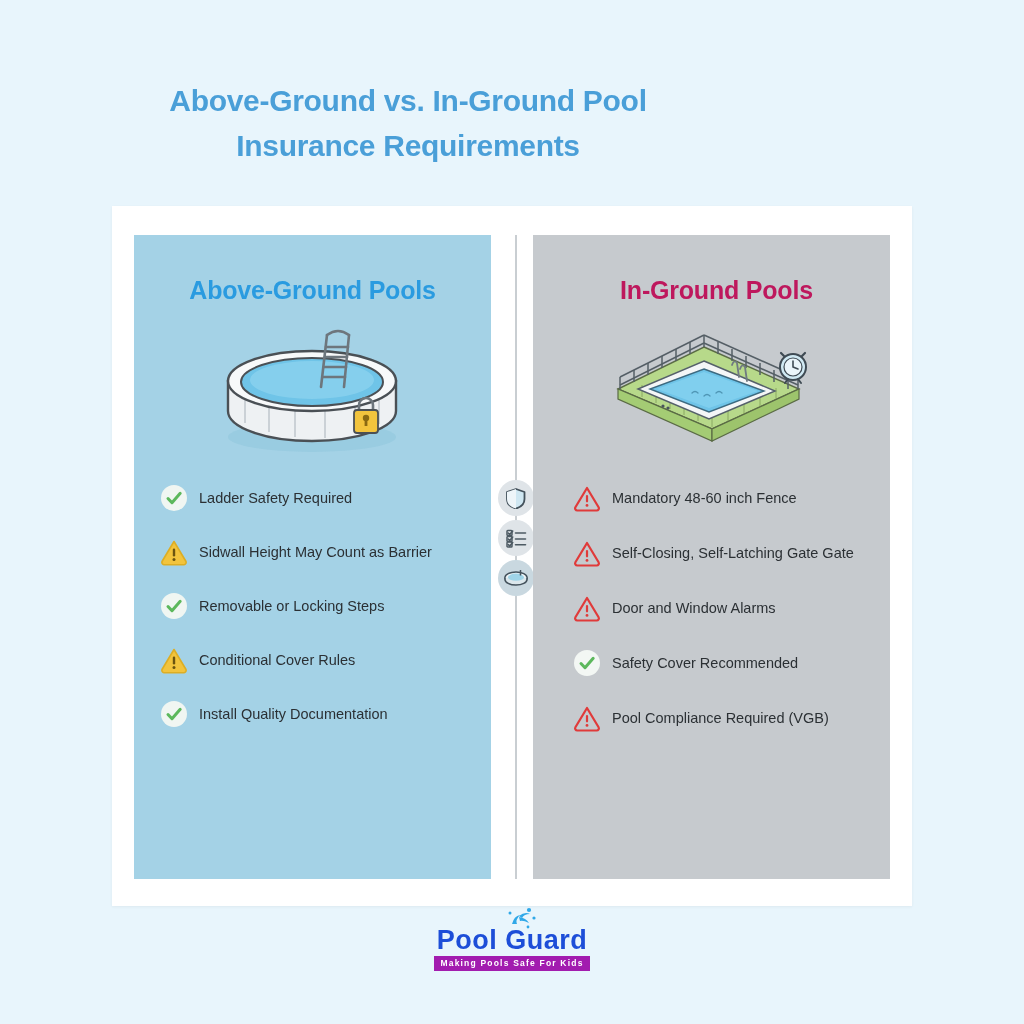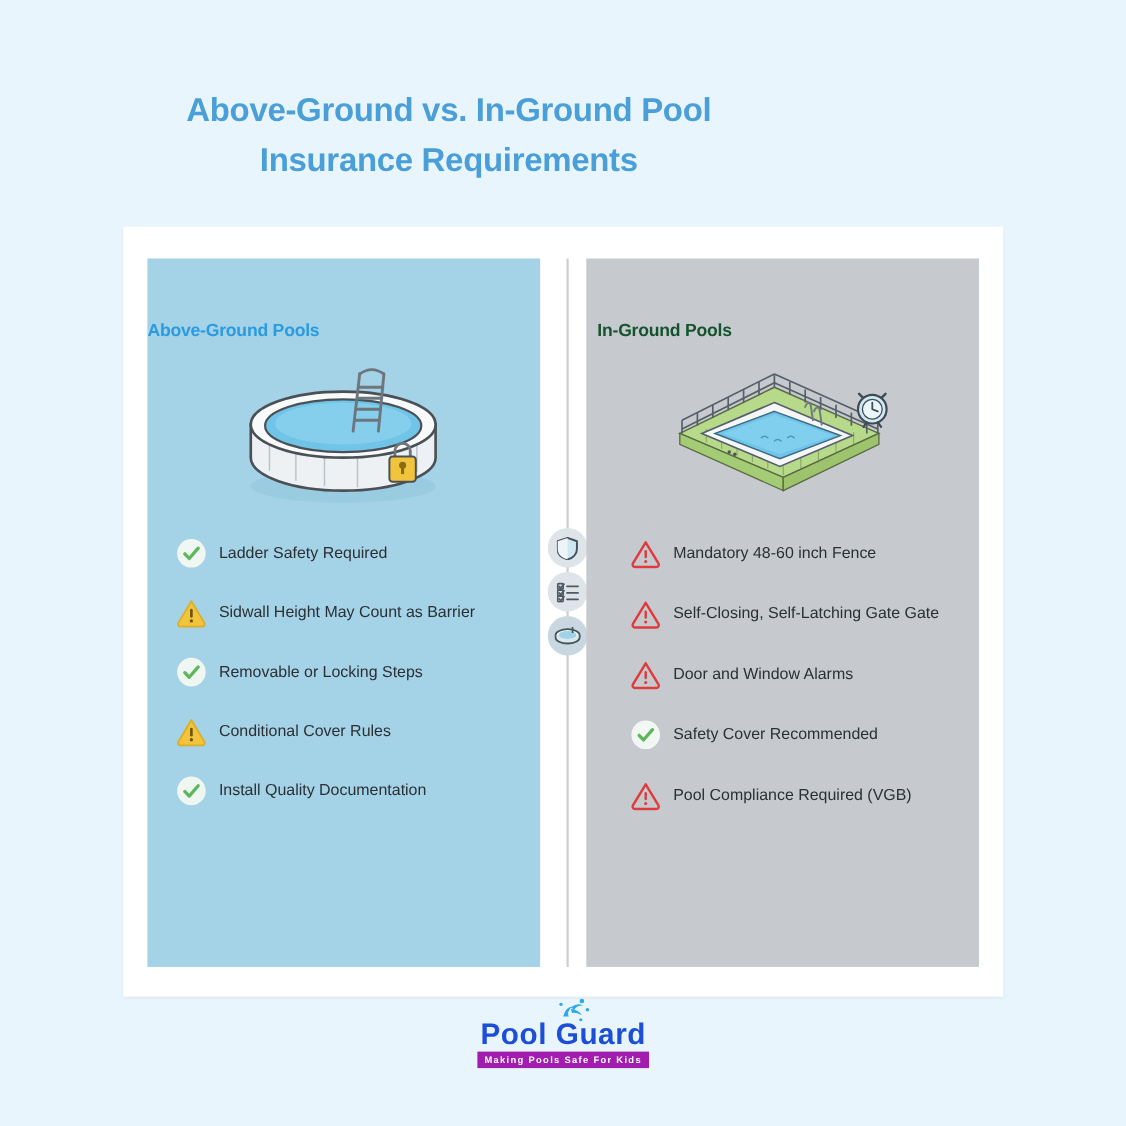--- a/index.html
+++ b/index.html
@@ -50,29 +50,29 @@
   }
   .panel.left {
     left: 22px;
     background: #a4d2e6;
   }
   .panel.right {
     left: 421px;
     background: #c6cace;
   }
   .panel-heading {
-    text-align: left;
-    font-size: 16px;
+    text-align: center;
+    font-size: 25px;
     font-weight: bold;
     color: #2a9be0;
-    margin-top: 57px;
+    margin-top: 41px;
     letter-spacing: -0.2px;
   }
   .panel.right .panel-heading {
-    color: #14532d;
+    color: #be185d;
     padding-left: 10px;
   }
 
   
   .illus {
     height: 150px;
     position: relative;
     margin-top: 14px;
   }
   .illus svg { display: block; margin: 0 auto; }

